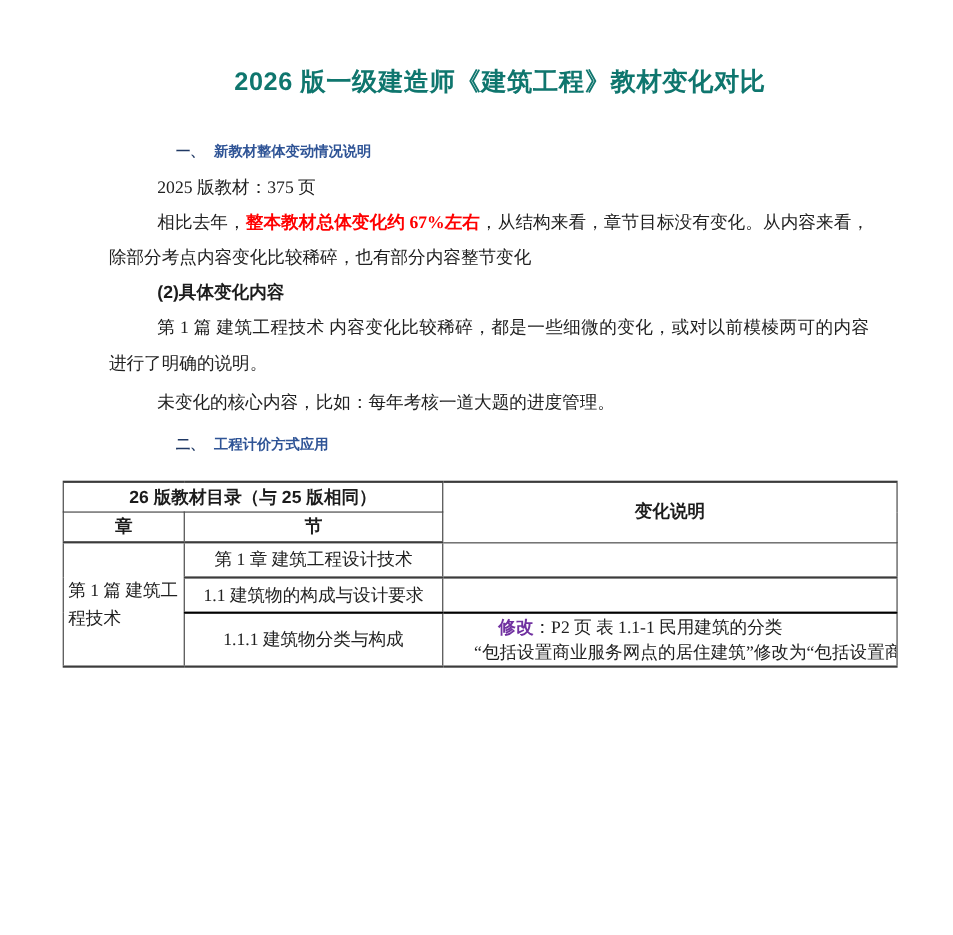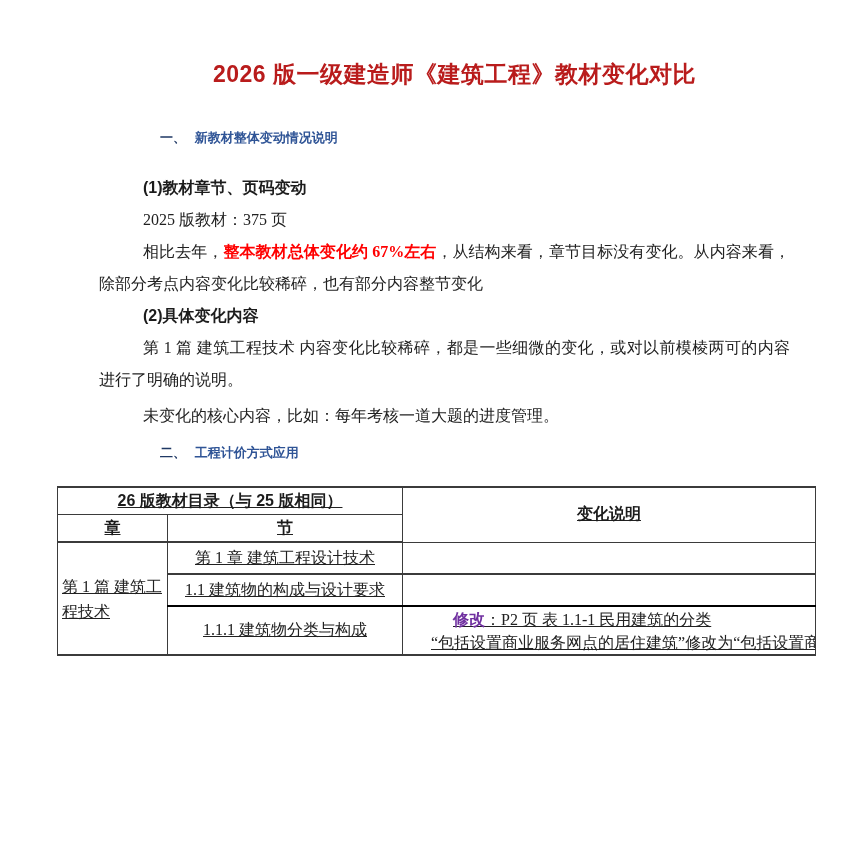--- a/index.html
+++ b/index.html
@@ -12,21 +12,21 @@
   }
   .page { padding: 58px 76px 0 99px; }
 
   .doc-title {
     margin: 0;
     font-family: "Liberation Sans", "DejaVu Sans", sans-serif;
     font-weight: bold;
     font-size: 23px;
     line-height: 32px;
     text-align: center;
-    color: #b91c1c;
+    color: #0f766e;
     position: relative;
     left: 10px;
     letter-spacing: 0.5px;
   }
 
   .sec {
     margin: 31px 0 0 61px;
     font-family: "Liberation Sans", "DejaVu Sans", sans-serif;
     font-weight: bold;
     font-size: 13px;
@@ -55,21 +55,20 @@
   .purple {
     color: #7030A0; font-weight: bold;
     font-family: "Liberation Sans", "DejaVu Sans", sans-serif;
   }
 
   table.cmp {
     border-collapse: collapse;
     table-layout: fixed;
     width: 758px;
     margin: 16px 0 0 -42px;
-    text-decoration: underline;
   }
   .cmp th, .cmp td {
     border: 1px solid #3b3b3b;
     padding: 0;
     font-size: 16px;
     vertical-align: middle;
     overflow: hidden;
   }
   .cmp th {
     font-family: "Liberation Sans", "DejaVu Sans", sans-serif;
@@ -103,21 +102,20 @@
 
 <div class="page">
 
   <h1 class="doc-title">2026 版一级建造师《建筑工程》教材变化对比</h1>
 
   <h2 class="sec">
     <span class="sec-num">一、</span>
     <span class="sec-text">新教材整体变动情况说明</span>
   </h2>
 
-  <p class="sub first">(1)教材章节、页码变动</p>
   <p>2025 版教材：375 页</p>
 
   <p><span>相比去年，</span><span class="red">整本教材总体变化约 67%左右</span><span>，从结构来看，章节目标没有变化。从内容来看，除部分考点内容变化比较稀碎，也有部分内容整节变化</span></p>
 
   <p class="sub">(2)具体变化内容</p>
   <p>第 1 篇 建筑工程技术 内容变化比较稀碎，都是一些细微的变化，或对以前模棱两可的内容进行了明确的说明。</p>
   <p class="gap4">未变化的核心内容，比如：每年考核一道大题的进度管理。</p>
 
   <h2 class="sec sec2">
     <span class="sec-num">二、</span>

